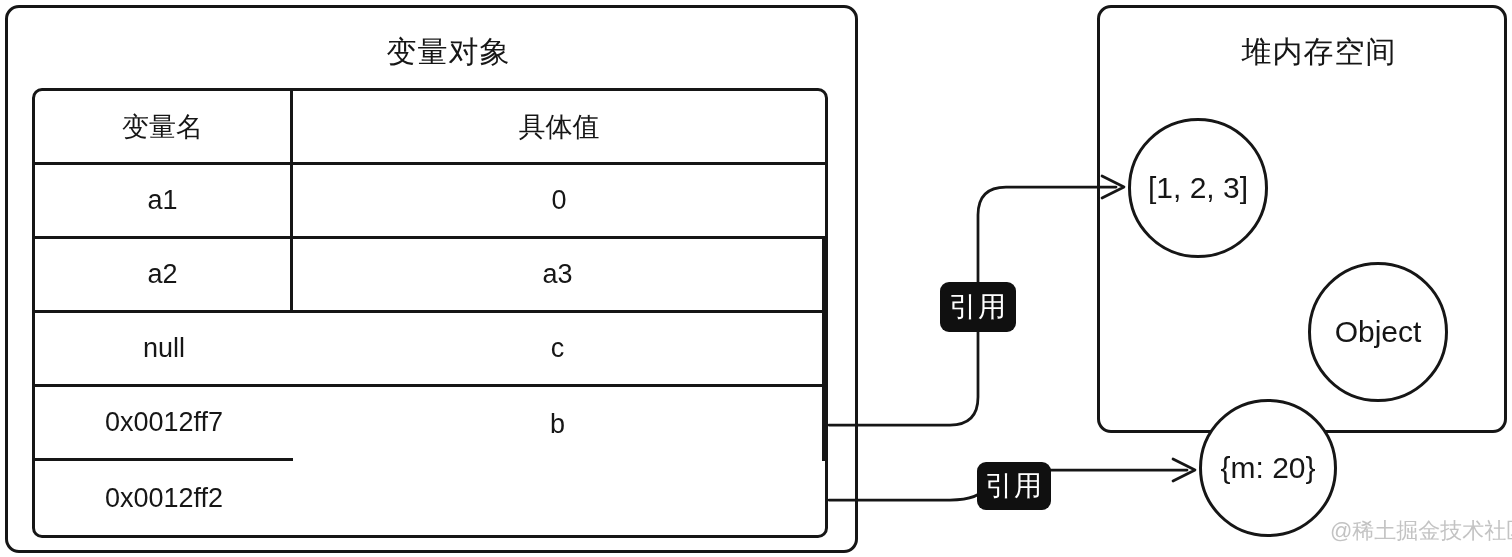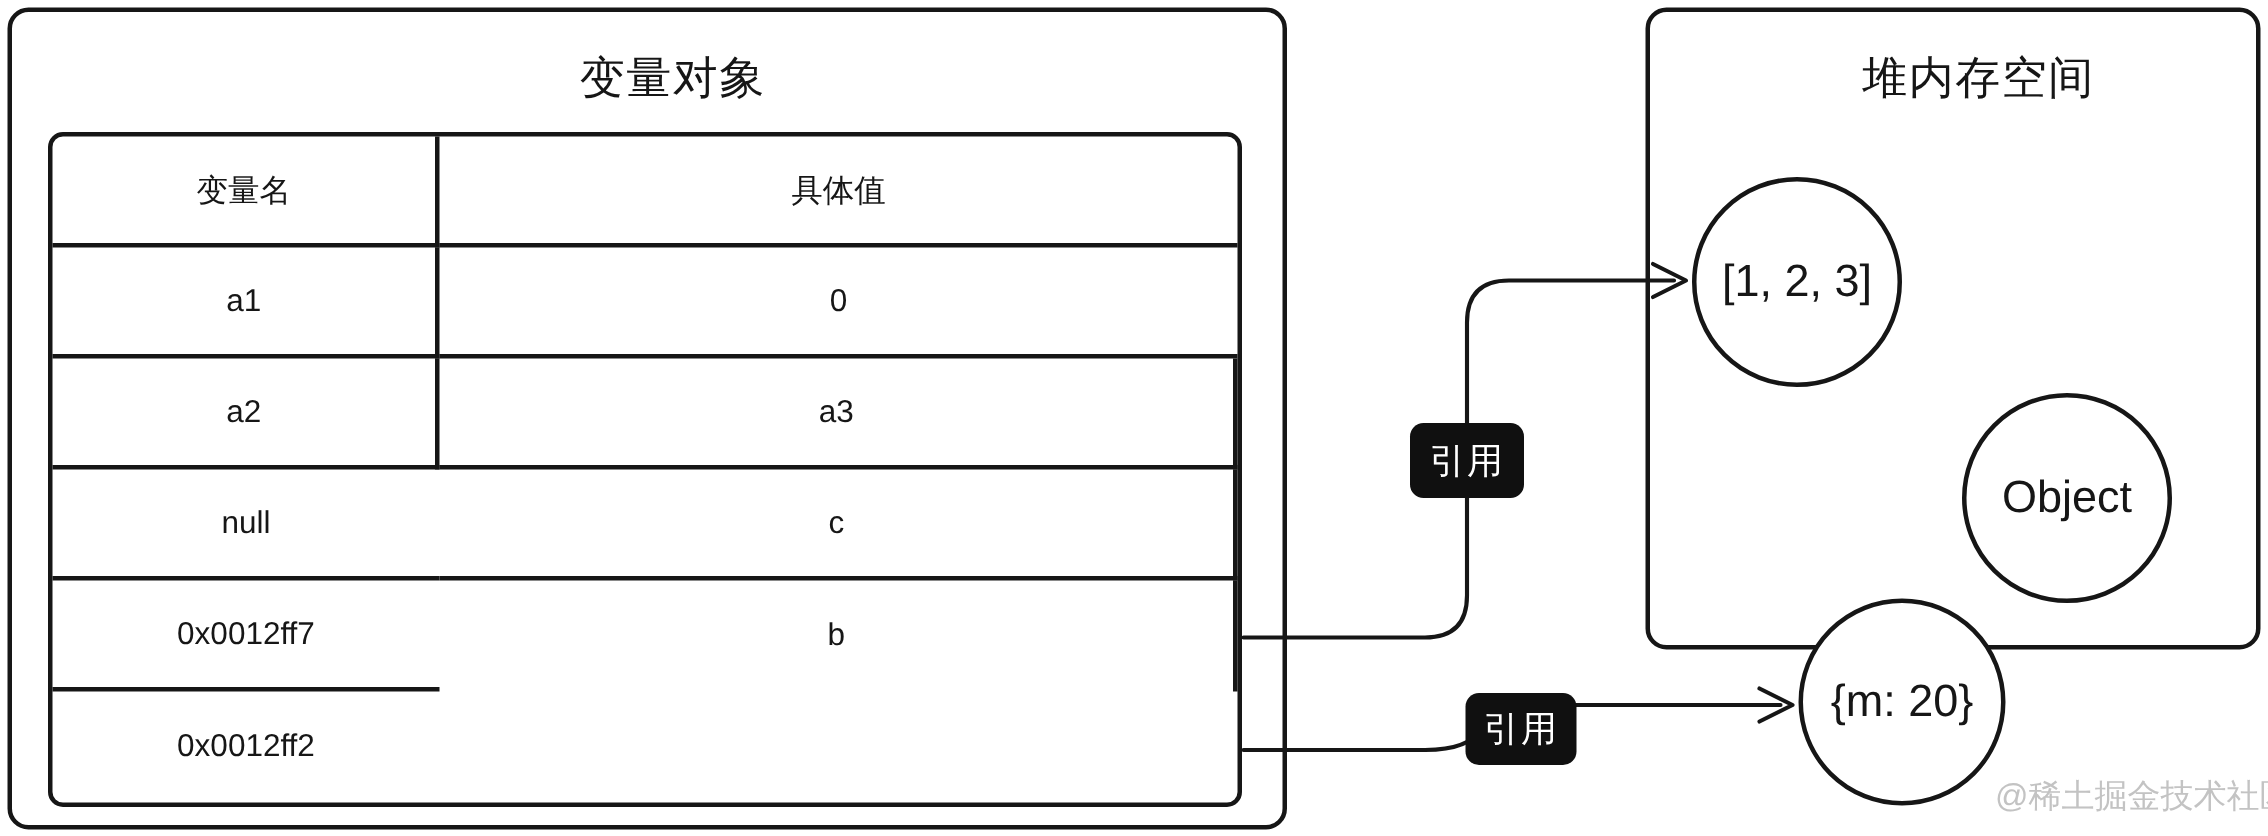--- a/index.html
+++ b/index.html
@@ -19,28 +19,28 @@
     font-size:30px;letter-spacing:1px;margin-left:17px;
   }
   .vtable{
     position:absolute;left:32px;top:88px;width:796px;height:450px;
     border:3px solid #161616;border-radius:10px;box-sizing:border-box;
     display:grid;grid-template-columns:258px 1fr;grid-template-rows:repeat(6,1fr);
     background:#ffffff;z-index:1;
   }
   .cell{
     display:flex;align-items:center;justify-content:center;
-    font-size:21px;box-sizing:border-box;
+    font-size:27px;box-sizing:border-box;
   }
   .cell.colname{border-right:3px solid #161616;}
   .cell.rowline{border-bottom:3px solid #161616;}
   .arrows{position:absolute;left:0;top:0;width:1512px;height:557px;z-index:2;pointer-events:none;}
   .edge-label{
     position:absolute;display:flex;align-items:center;justify-content:center;
-    background:#101010;color:#ffffff;border-radius:9px;font-size:24px;
+    background:#101010;color:#ffffff;border-radius:9px;font-size:28px;
     letter-spacing:1px;z-index:3;box-sizing:border-box;
   }
   .edge-label-1{left:940px;top:282px;width:76px;height:50px;}
   .edge-label-2{left:977px;top:462px;width:74px;height:48px;}
   .heap-node{
     position:absolute;border:3px solid #161616;border-radius:50%;
     background:#ffffff;box-sizing:border-box;display:flex;align-items:center;
     justify-content:center;font-size:30px;z-index:1;
   }
   .node-array{left:1128px;top:118px;width:140px;height:140px;}

